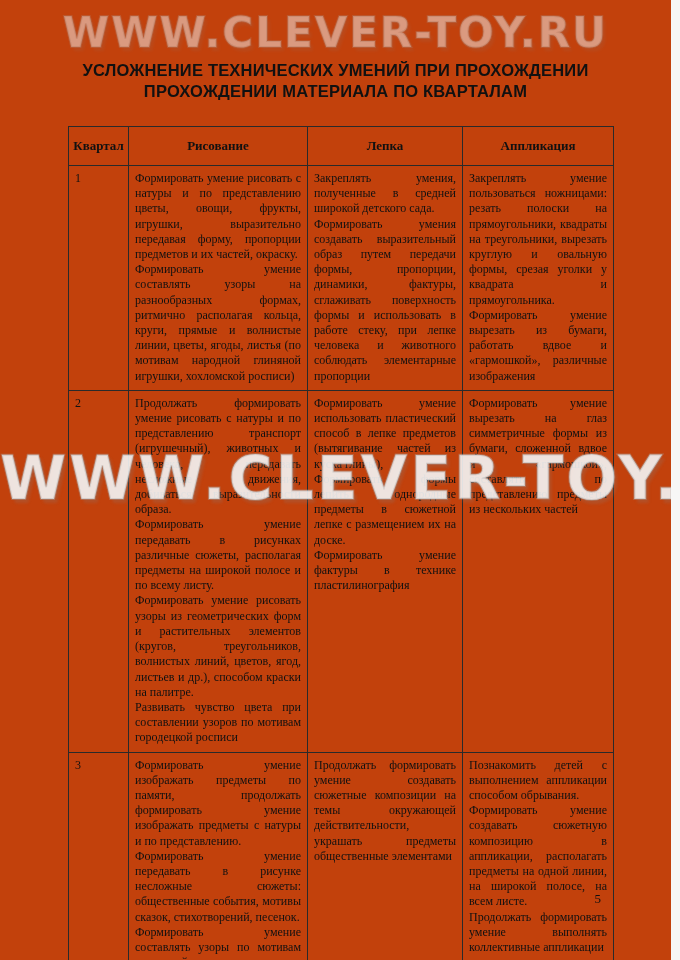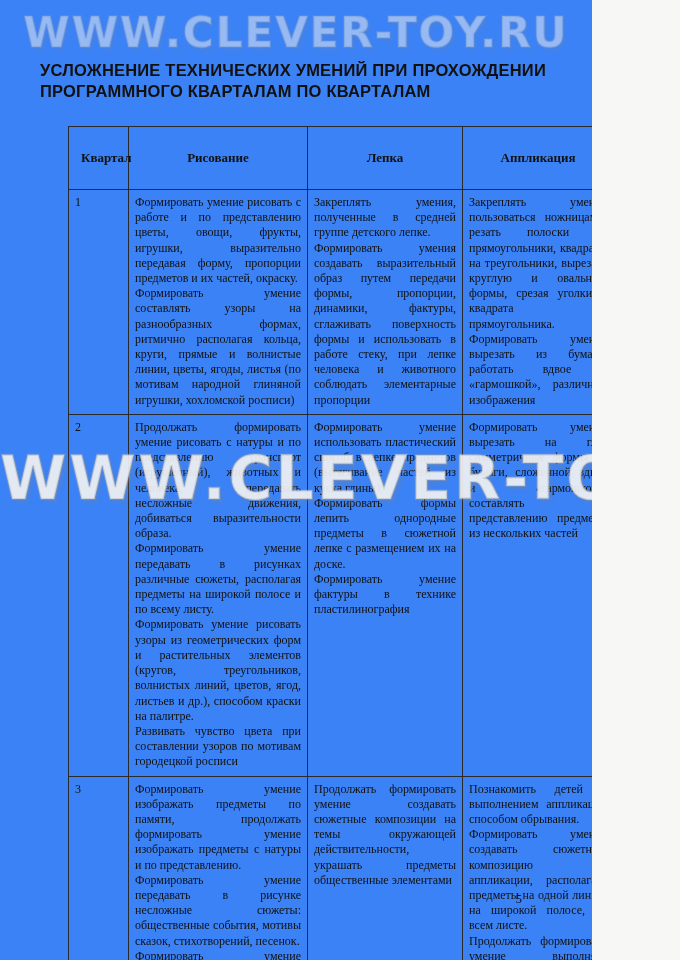--- a/index.html
+++ b/index.html
@@ -3,27 +3,28 @@
 <meta charset="utf-8">
 <style>
   html, body { margin: 0; padding: 0; }
   body {
     width: 680px; height: 960px;
     background: #f7f7f6;
     font-family: "Liberation Serif", serif;
   }
   .page {
     position: relative;
-    width: 592px; height: 960px;
-    background: #3b82f6;
+    width: 671px; height: 960px;
+    background: #c2410c;
     overflow: hidden;
   }
   .doc-title {
     position: absolute;
     top: 60px; left: 40px; right: 40px;
+    text-align: center;
     font-family: "Liberation Sans", sans-serif;
     font-weight: bold;
     font-size: 16.5px;
     line-height: 21px;
     color: #111;
     letter-spacing: 0.2px;
   }
   .watermark {
     position: absolute;
     left: 0; width: 100%;
@@ -51,21 +52,21 @@
     vertical-align: top;
     padding: 5px 6px 6px 6px;
     color: #111;
   }
   table.main th {
     font-size: 13px;
     font-weight: bold;
     text-align: center;
     vertical-align: middle;
     height: 38px;
-    padding: 12px;
+    padding: 0;
   }
   table.main td {
     font-size: 12px;
     line-height: 15.2px;
     text-align: justify;
     hyphens: auto;
     -webkit-hyphens: auto;
   }
   table.main td.quarter { text-align: left; }
   table.main td p { margin: 0; }
@@ -81,21 +82,21 @@
 </style>
 </head>
 <body>
 
 <div class="page">
 
   <div class="watermark top">WWW.CLEVER-TOY.RU</div>
 
   <div class="doc-title">
     <span>УСЛОЖНЕНИЕ ТЕХНИЧЕСКИХ УМЕНИЙ ПРИ ПРОХОЖДЕНИИ</span><br>
-    <span>ПРОГРАММНОГО КВАРТАЛАМ ПО КВАРТАЛАМ</span>
+    <span>ПРОХОЖДЕНИИ МАТЕРИАЛА ПО КВАРТАЛАМ</span>
   </div>
 
   <table class="main">
     <colgroup>
       <col style="width:60px">
       <col style="width:179px">
       <col style="width:155px">
       <col style="width:151px">
     </colgroup>
     <thead>
@@ -105,25 +106,25 @@
         <th>Лепка</th>
         <th>Аппликация</th>
       </tr>
     </thead>
     <tbody>
         <tr>
           <td class="quarter">
             <p>1</p>
           </td>
           <td>
-            <p>Формировать умение рисовать с работе и по представлению цветы, овощи, фрукты, игрушки, выразительно передавая форму, пропорции предметов и их частей, окраску.</p>
+            <p>Формировать умение рисовать с натуры и по представлению цветы, овощи, фрукты, игрушки, выразительно передавая форму, пропорции предметов и их частей, окраску.</p>
             <p>Формировать умение составлять узоры на разнообразных формах, ритмично располагая кольца, круги, прямые и волнистые линии, цветы, ягоды, листья (по мотивам народной глиняной игрушки, хохломской росписи)</p>
           </td>
           <td>
-            <p>Закреплять умения, полученные в средней группе детского лепке.</p>
+            <p>Закреплять умения, полученные в средней широкой детского сада.</p>
             <p>Формировать умения создавать выразительный образ путем передачи формы, пропорции, динамики, фактуры, сглаживать поверхность формы и использовать в работе стеку, при лепке человека и животного соблюдать элементарные пропорции</p>
           </td>
           <td>
             <p>Закреплять умение пользоваться ножницами: резать полоски на прямоугольники, квадраты на треугольники, вырезать круглую и овальную формы, срезая уголки у квадрата и прямоугольника.</p>
             <p>Формировать умение вырезать из бумаги, работать вдвое и «гармошкой», различные изображения</p>
           </td>
         </tr>
         <tr>
           <td class="quarter">
             <p>2</p>

